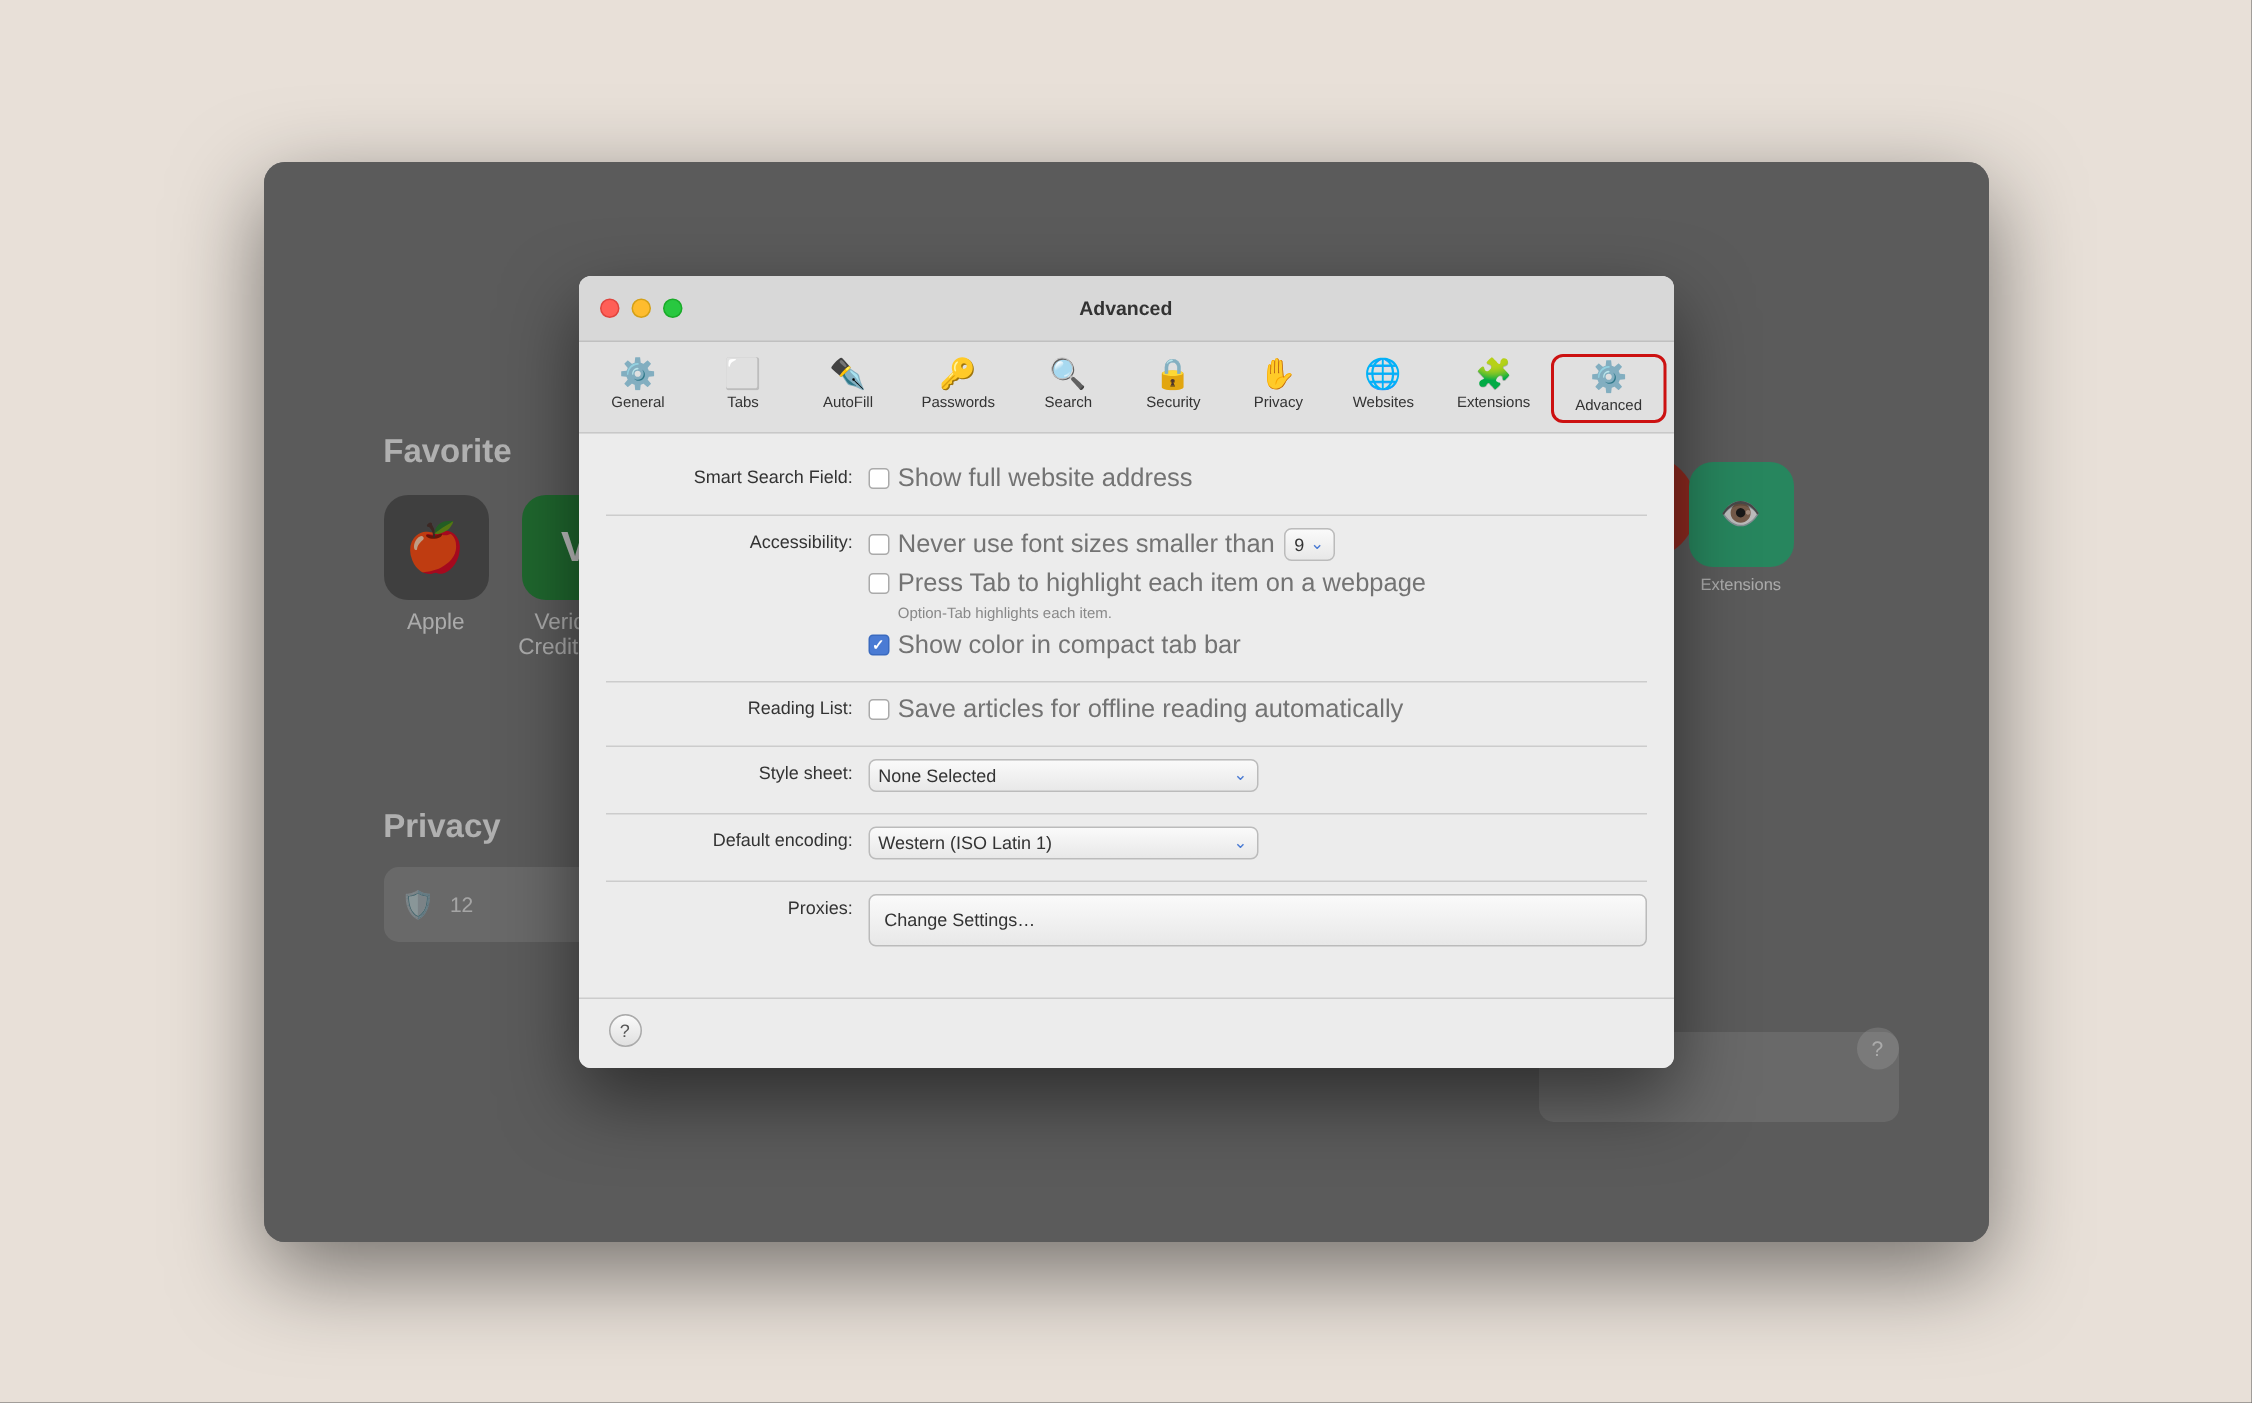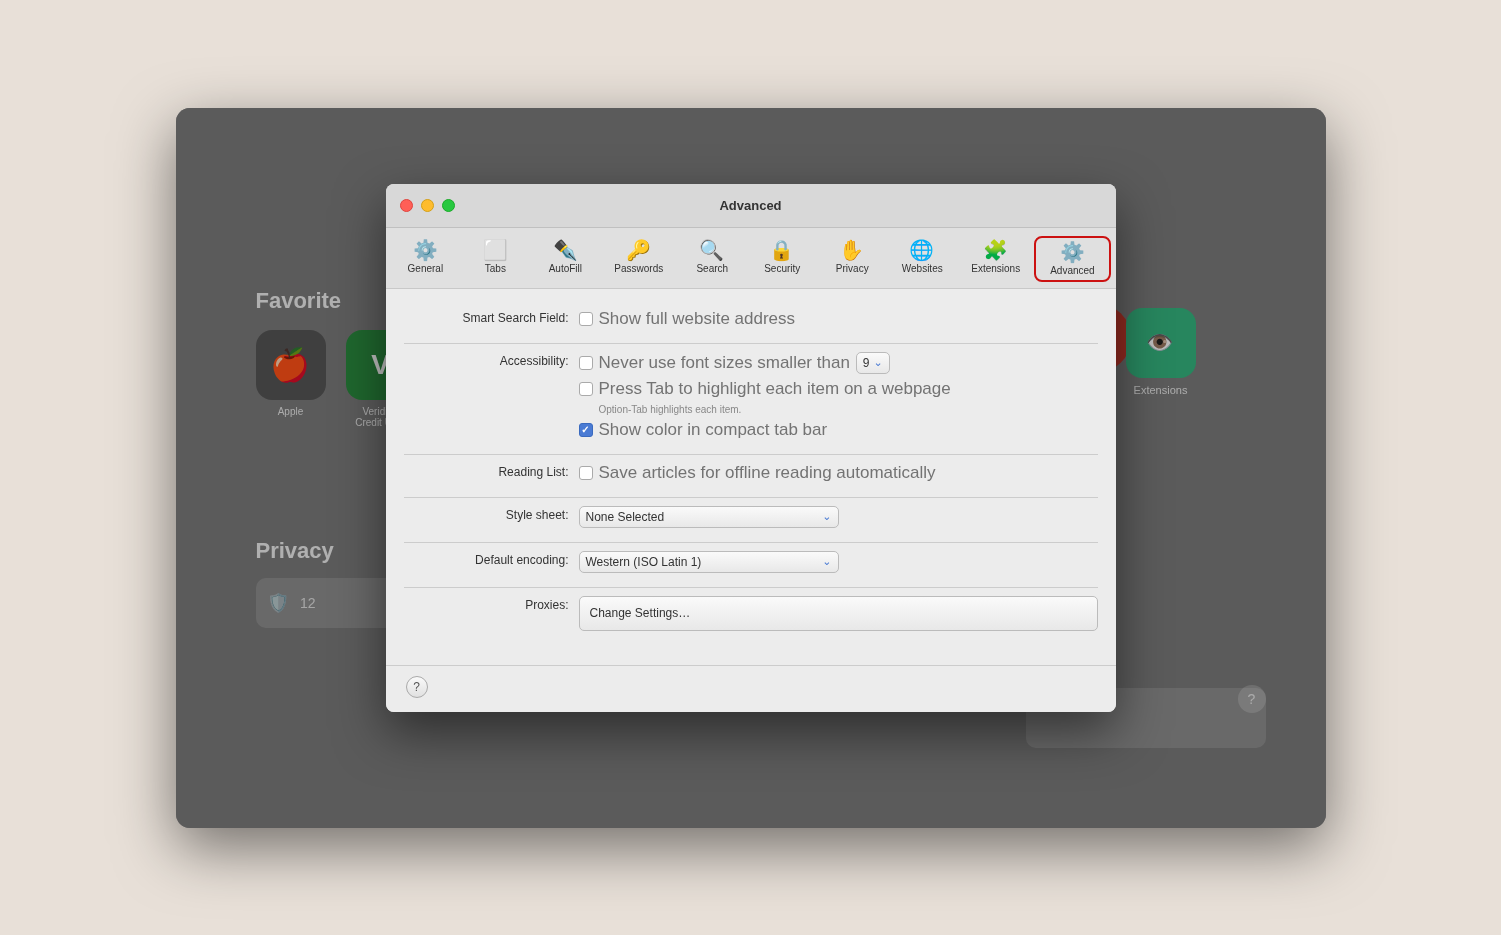--- a/index.html
+++ b/index.html
@@ -70,21 +70,21 @@
       background: #555;
       color: #fff;
     }
     .bg-icon-box.veridian {
       background: #2a8a3e;
       color: #fff;
       font-size: 28px;
       font-weight: 700;
     }
     .bg-icon-label {
-      font-size: 10px;
+      font-size: 15px;
       color: rgba(255,255,255,0.8);
       text-align: center;
     }
 
     
     .bg-privacy {
       position: absolute;
       top: 430px;
       left: 80px;
     }

